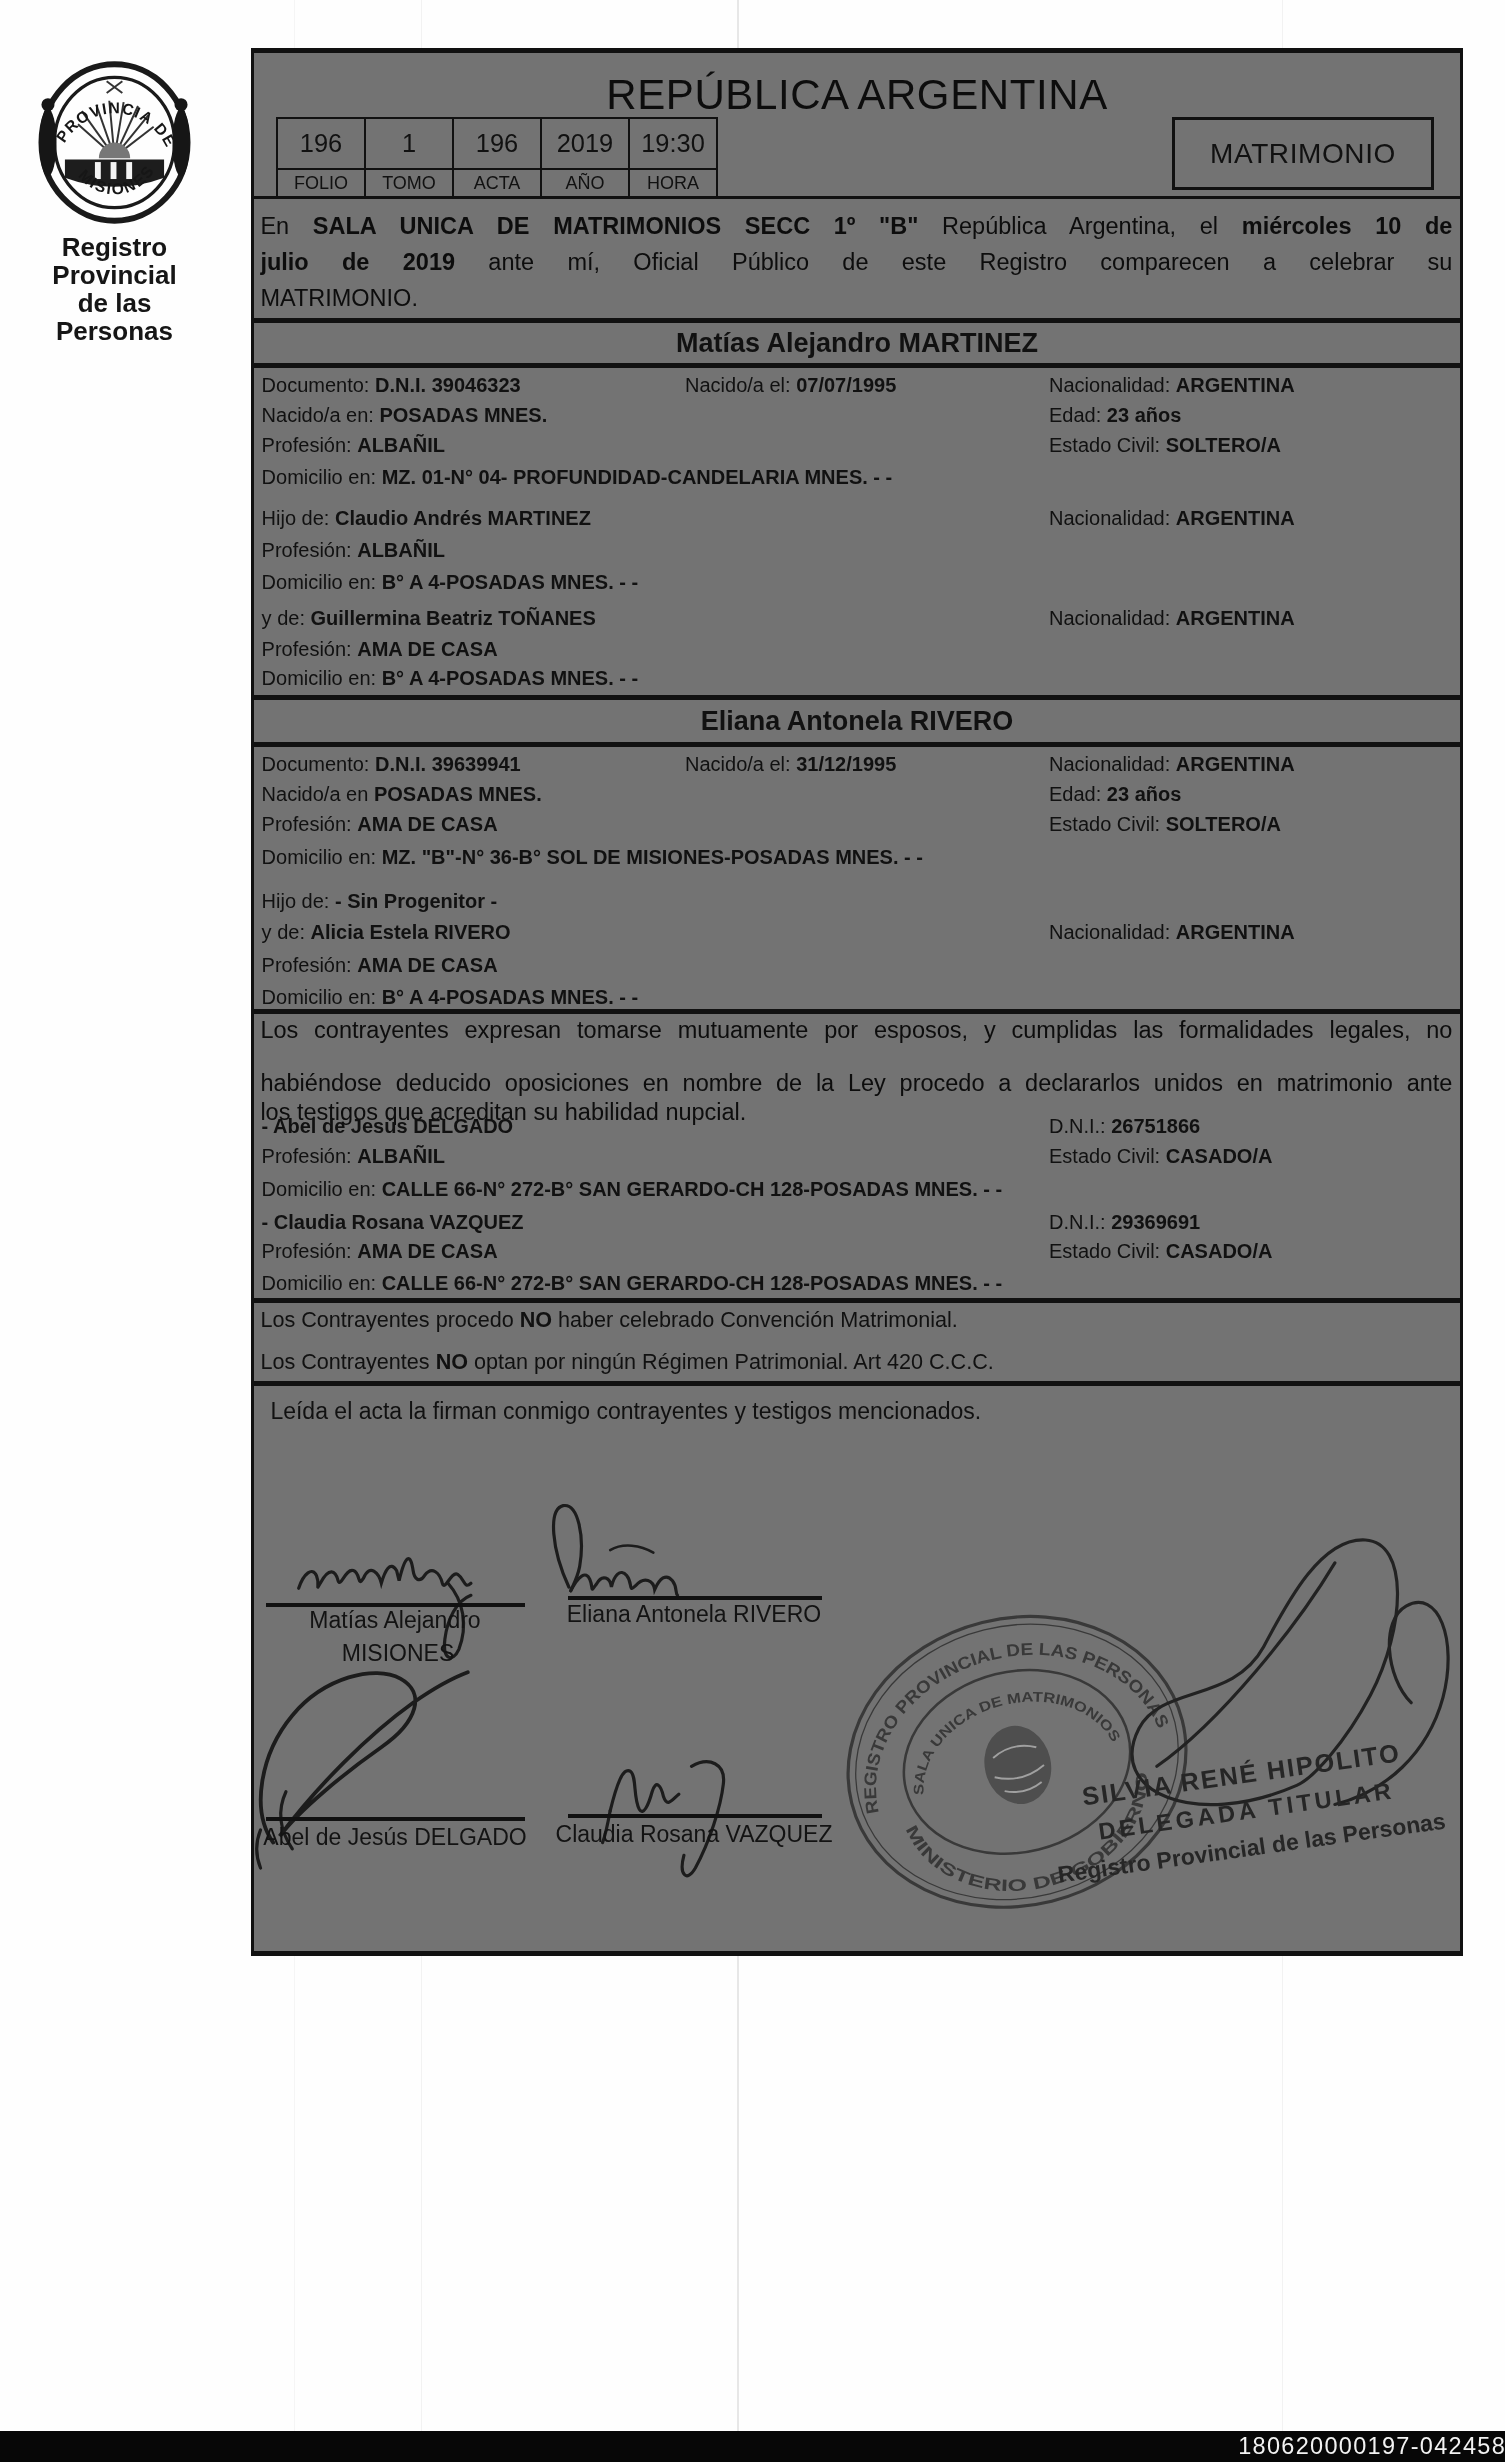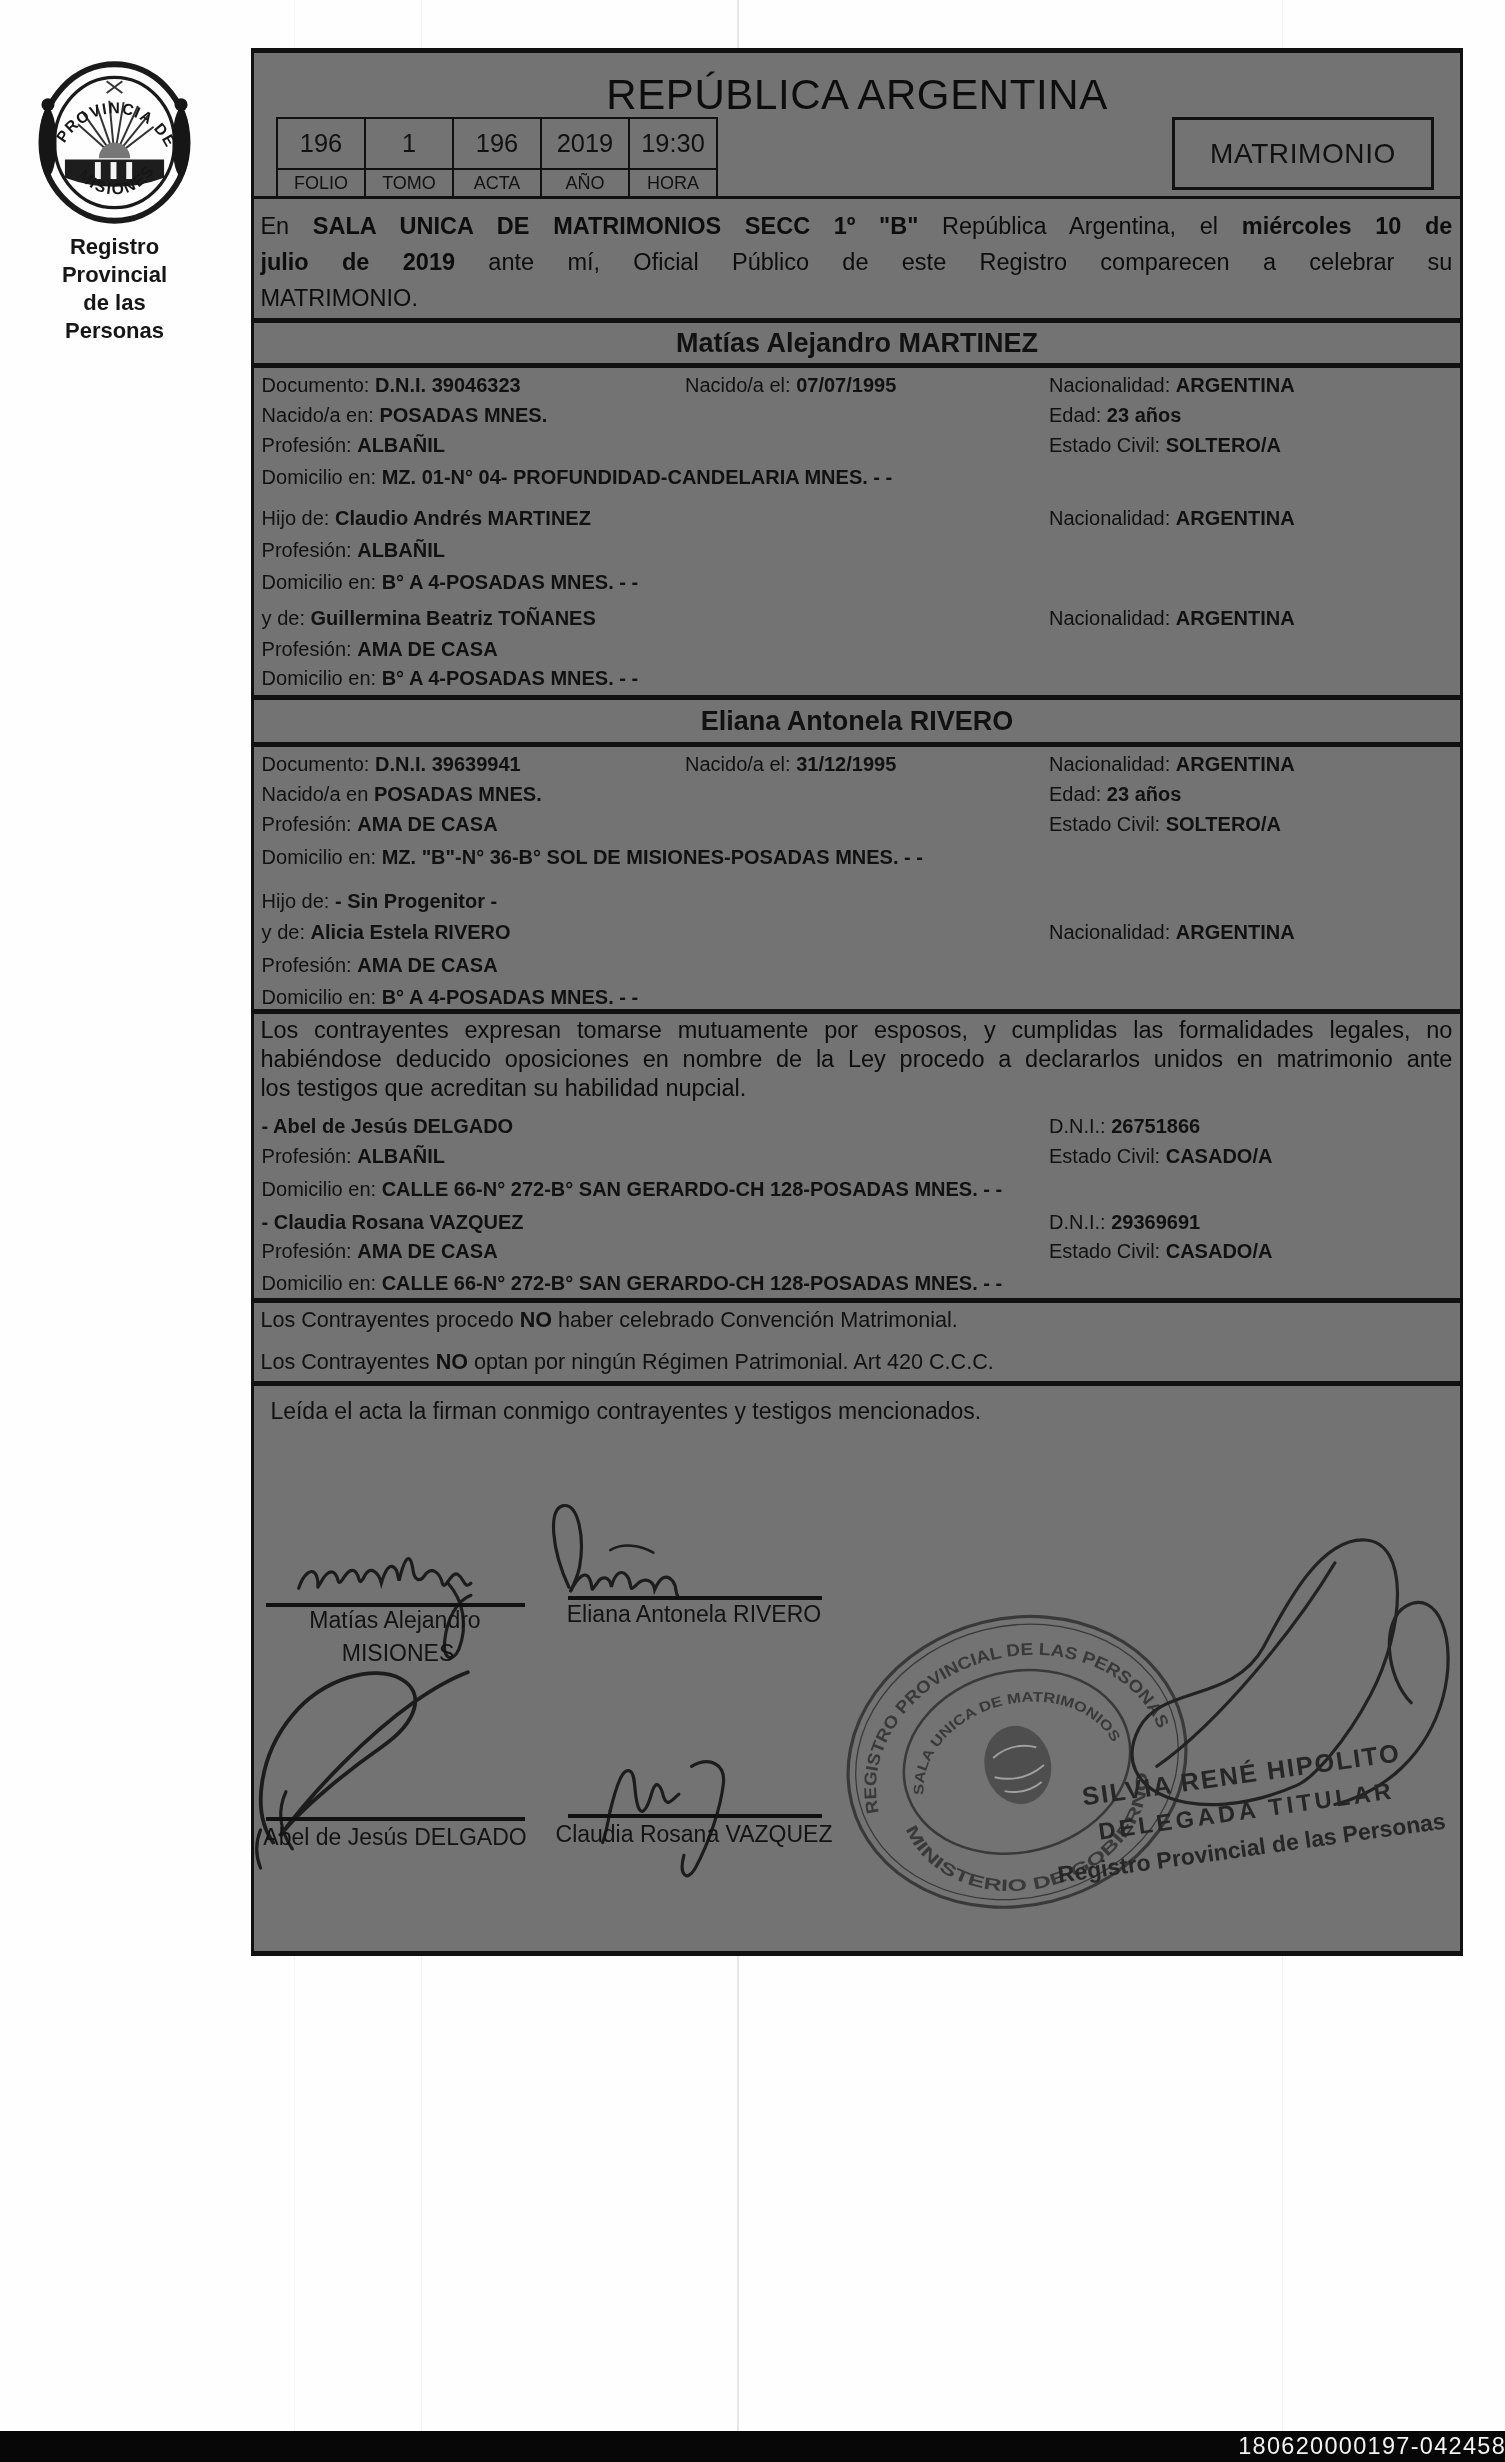--- a/index.html
+++ b/index.html
@@ -3,21 +3,21 @@
 <meta charset="utf-8">
 <style>
   html,body{margin:0;padding:0;background:#ffffff;}
   body{font-family:"Liberation Sans", sans-serif;color:#111;}
   #page{position:relative;width:1506px;height:2462px;background:#fefefe;overflow:hidden;}
 
   .fold{position:absolute;top:0;bottom:0;width:1.3px;background:#1a1a1a;}
 
   
   #logo-wrap{position:absolute;left:35px;top:59px;width:159px;}
-  #logo-caption{margin-top:5.1px;text-align:center;font-size:22px;line-height:28px;font-weight:700;color:#161616;}
+  #logo-caption{margin-top:5.1px;text-align:center;font-size:26px;line-height:28px;font-weight:700;color:#161616;}
 
   
   #doc-box{position:absolute;left:251px;top:48px;width:1212px;height:1908px;
            border:3.2px solid #111;border-top-width:5.1px;border-bottom-width:5.1px;box-sizing:border-box;background:#737373;}
   .hr{position:absolute;left:0;right:0;background:#111;}
 
   #doc-title{position:absolute;left:0;right:0;top:18px;text-align:center;font-size:42px;letter-spacing:0.6px;color:#0d0d0d;}
 
   #reg-table{position:absolute;left:22px;top:64px;border-collapse:collapse;}
   #reg-table td{border:2.5px solid #111;text-align:center;width:84px;}
@@ -221,21 +221,21 @@
       <span class="seg sc0"><span class="lbl">Profesión: </span><span class="val">AMA DE CASA</span></span>
     </div>
     <div class="drow" style="top:928px;">
       <span class="seg sc0"><span class="lbl">Domicilio en: </span><span class="val">B° A 4-POSADAS MNES. - -</span></span>
     </div>
 
     <div class="hr" style="top:956px;height:5.1px;"></div>
 
     <div class="para" style="top:963px;">
       <div class="jline" style="line-height:29px;">Los contrayentes expresan tomarse mutuamente por esposos, y cumplidas las formalidades legales, no</div>
-      <div class="jline" style="line-height:29px;">habiéndose deducido oposiciones en nombre de la Ley procedo a declararlos unidos en matrimonio ante</div>
+      <div class="jline" style="line-height:29px;margin-top:24px;">habiéndose deducido oposiciones en nombre de la Ley procedo a declararlos unidos en matrimonio ante</div>
       <div class="jline-end" style="line-height:29px;">los testigos que acreditan su habilidad nupcial.</div>
     </div>
 
     <div class="drow" style="top:1057px;">
       <span class="seg sc0"><span class="val">- Abel de Jesús DELGADO</span></span>
       <span class="seg sc2"><span class="lbl">D.N.I.: </span><span class="val">26751866</span></span>
     </div>
     <div class="drow" style="top:1087px;">
       <span class="seg sc0"><span class="lbl">Profesión: </span><span class="val">ALBAÑIL</span></span>
       <span class="seg sc2"><span class="lbl">Estado Civil: </span><span class="val">CASADO/A</span></span>

